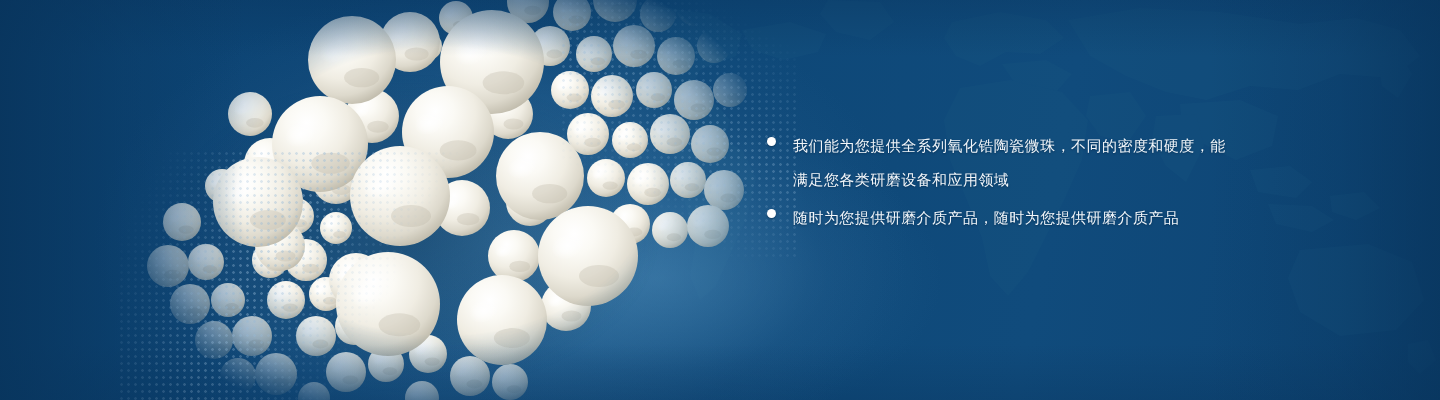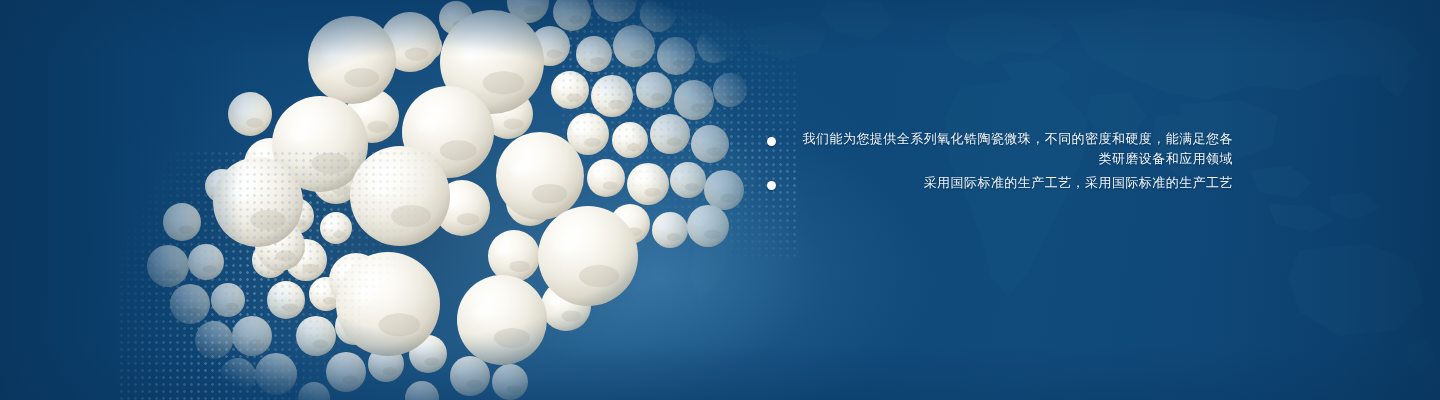--- a/index.html
+++ b/index.html
@@ -111,27 +111,26 @@
     text-shadow:0 1px 3px rgba(4,30,56,.55);
     white-space:nowrap;
   }
   .bullets{
     margin-top:21px;
     list-style:none;
   }
   .bullet{
     position:relative;
     padding-left:30px;
-    font-size:13px;
-    line-height:20px;
+    font-size:15px;
+    line-height:34px;
     color:#f2f6fa;
     letter-spacing:.45px;
     text-shadow:0 1px 2px rgba(4,30,56,.5);
     margin-bottom:4px;
-    text-align:right;
   }
   .bullet:last-child{ margin-bottom:0; }
   .dot{
     position:absolute;
     left:4px; top:8px;
     width:9px; height:9px;
     border-radius:50%;
     background:#ffffff;
     box-shadow:0 1px 2px rgba(4,30,56,.45);
   }
@@ -319,18 +318,18 @@
   <div class="copy">
 
 
     <ul class="bullets">
       <li class="bullet">
         <span class="dot"></span>
         <span>我们能为您提供全系列氧化锆陶瓷微珠，不同的密度和硬度，能满足您各类研磨设备和应用领域</span>
       </li>
       <li class="bullet">
         <span class="dot"></span>
-        <span>采用国际标准的生产工艺，采用国际标准的生产工艺</span>
+        <span>随时为您提供研磨介质产品，随时为您提供研磨介质产品</span>
       </li>
     </ul>
 
   </div>
 </div>
 
 </body></html>

